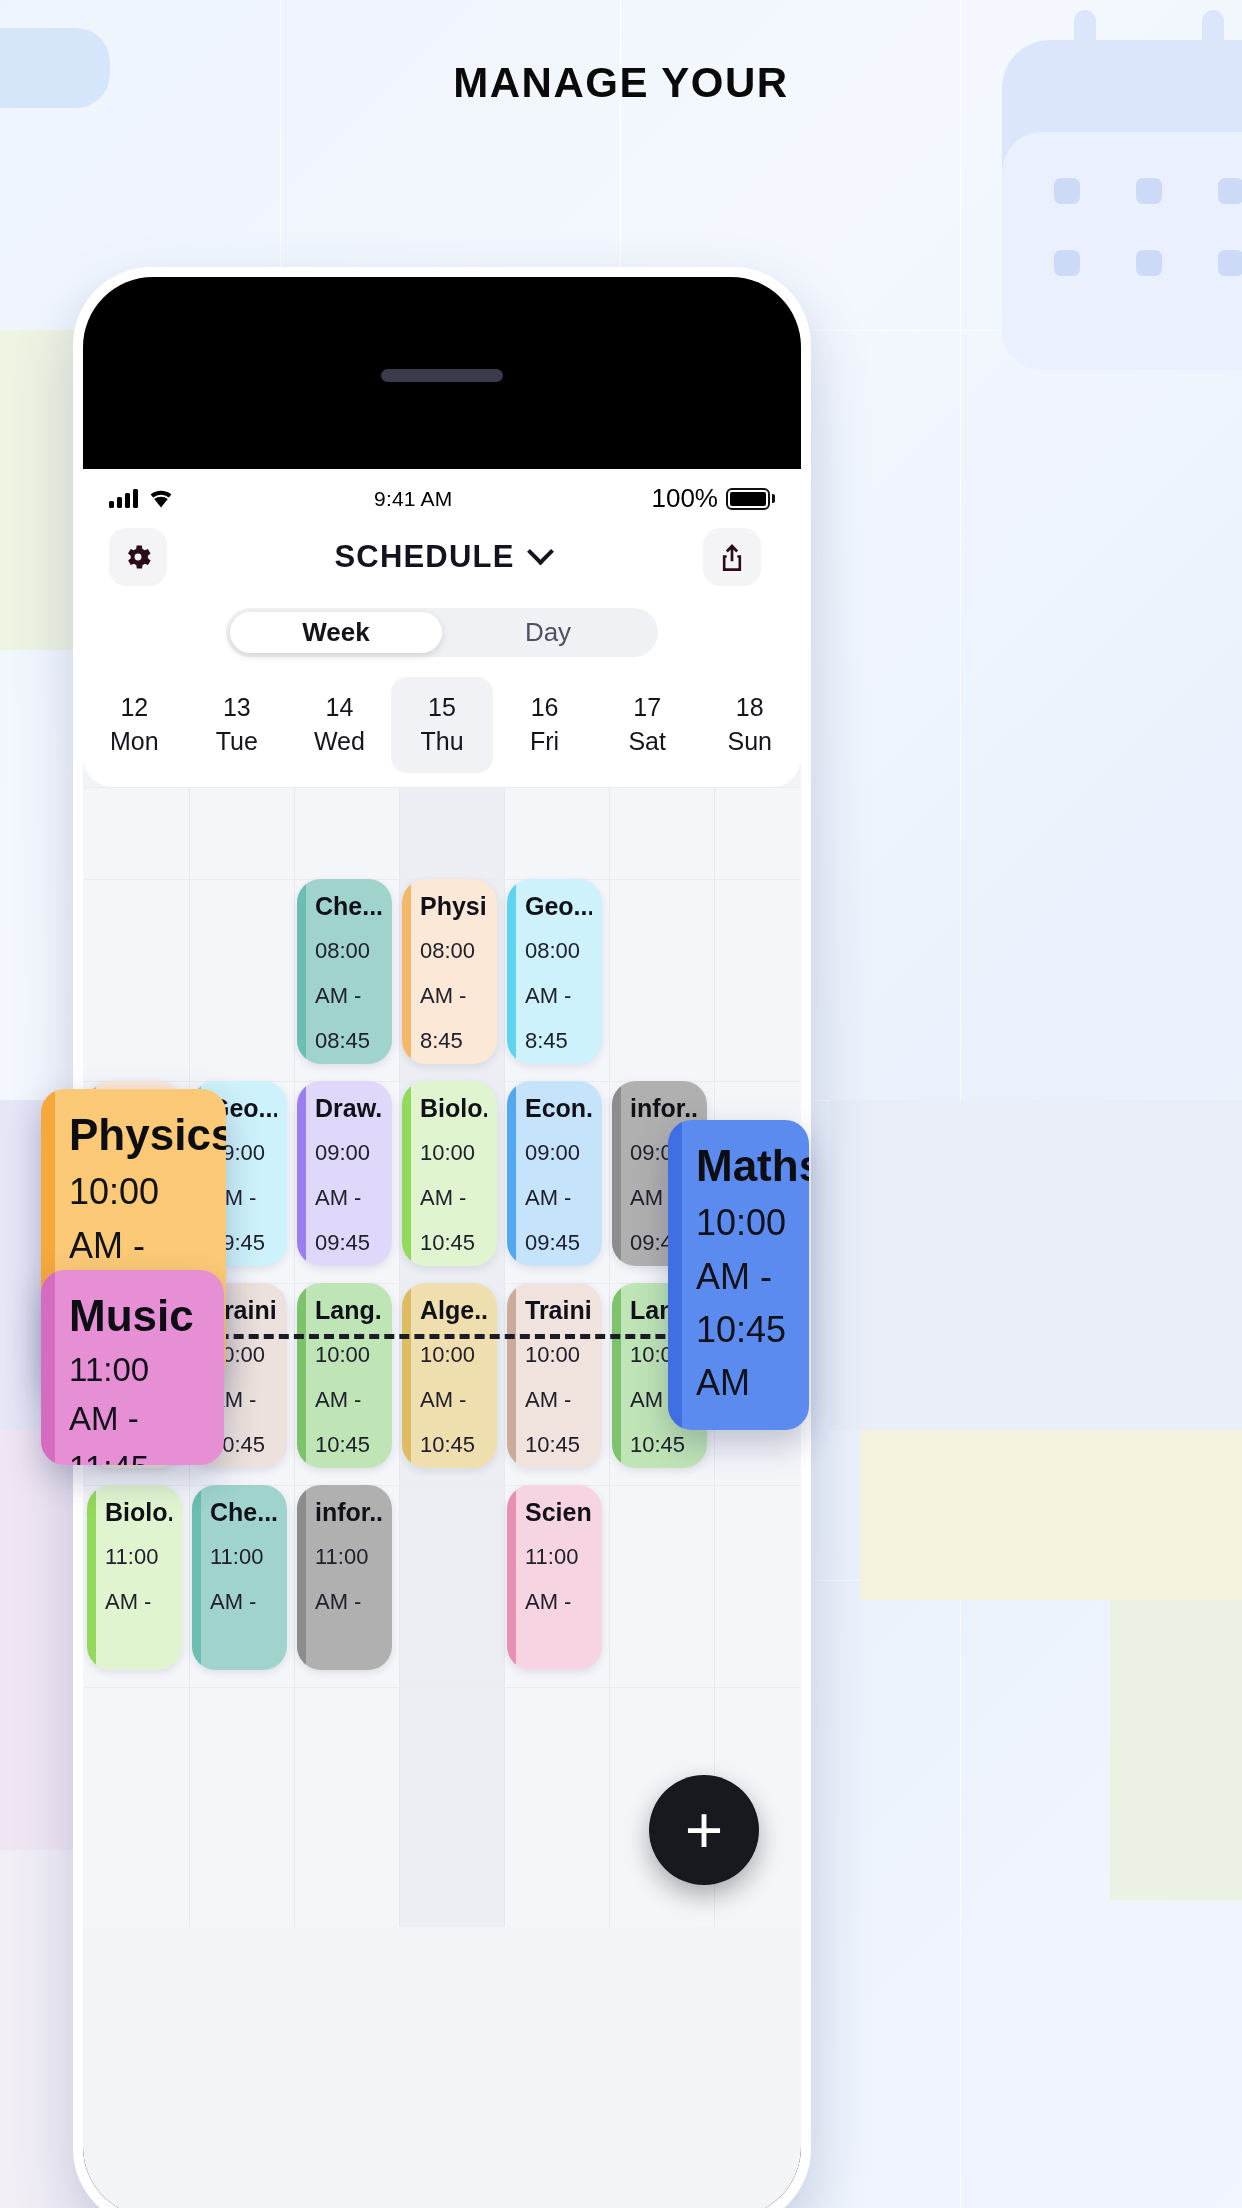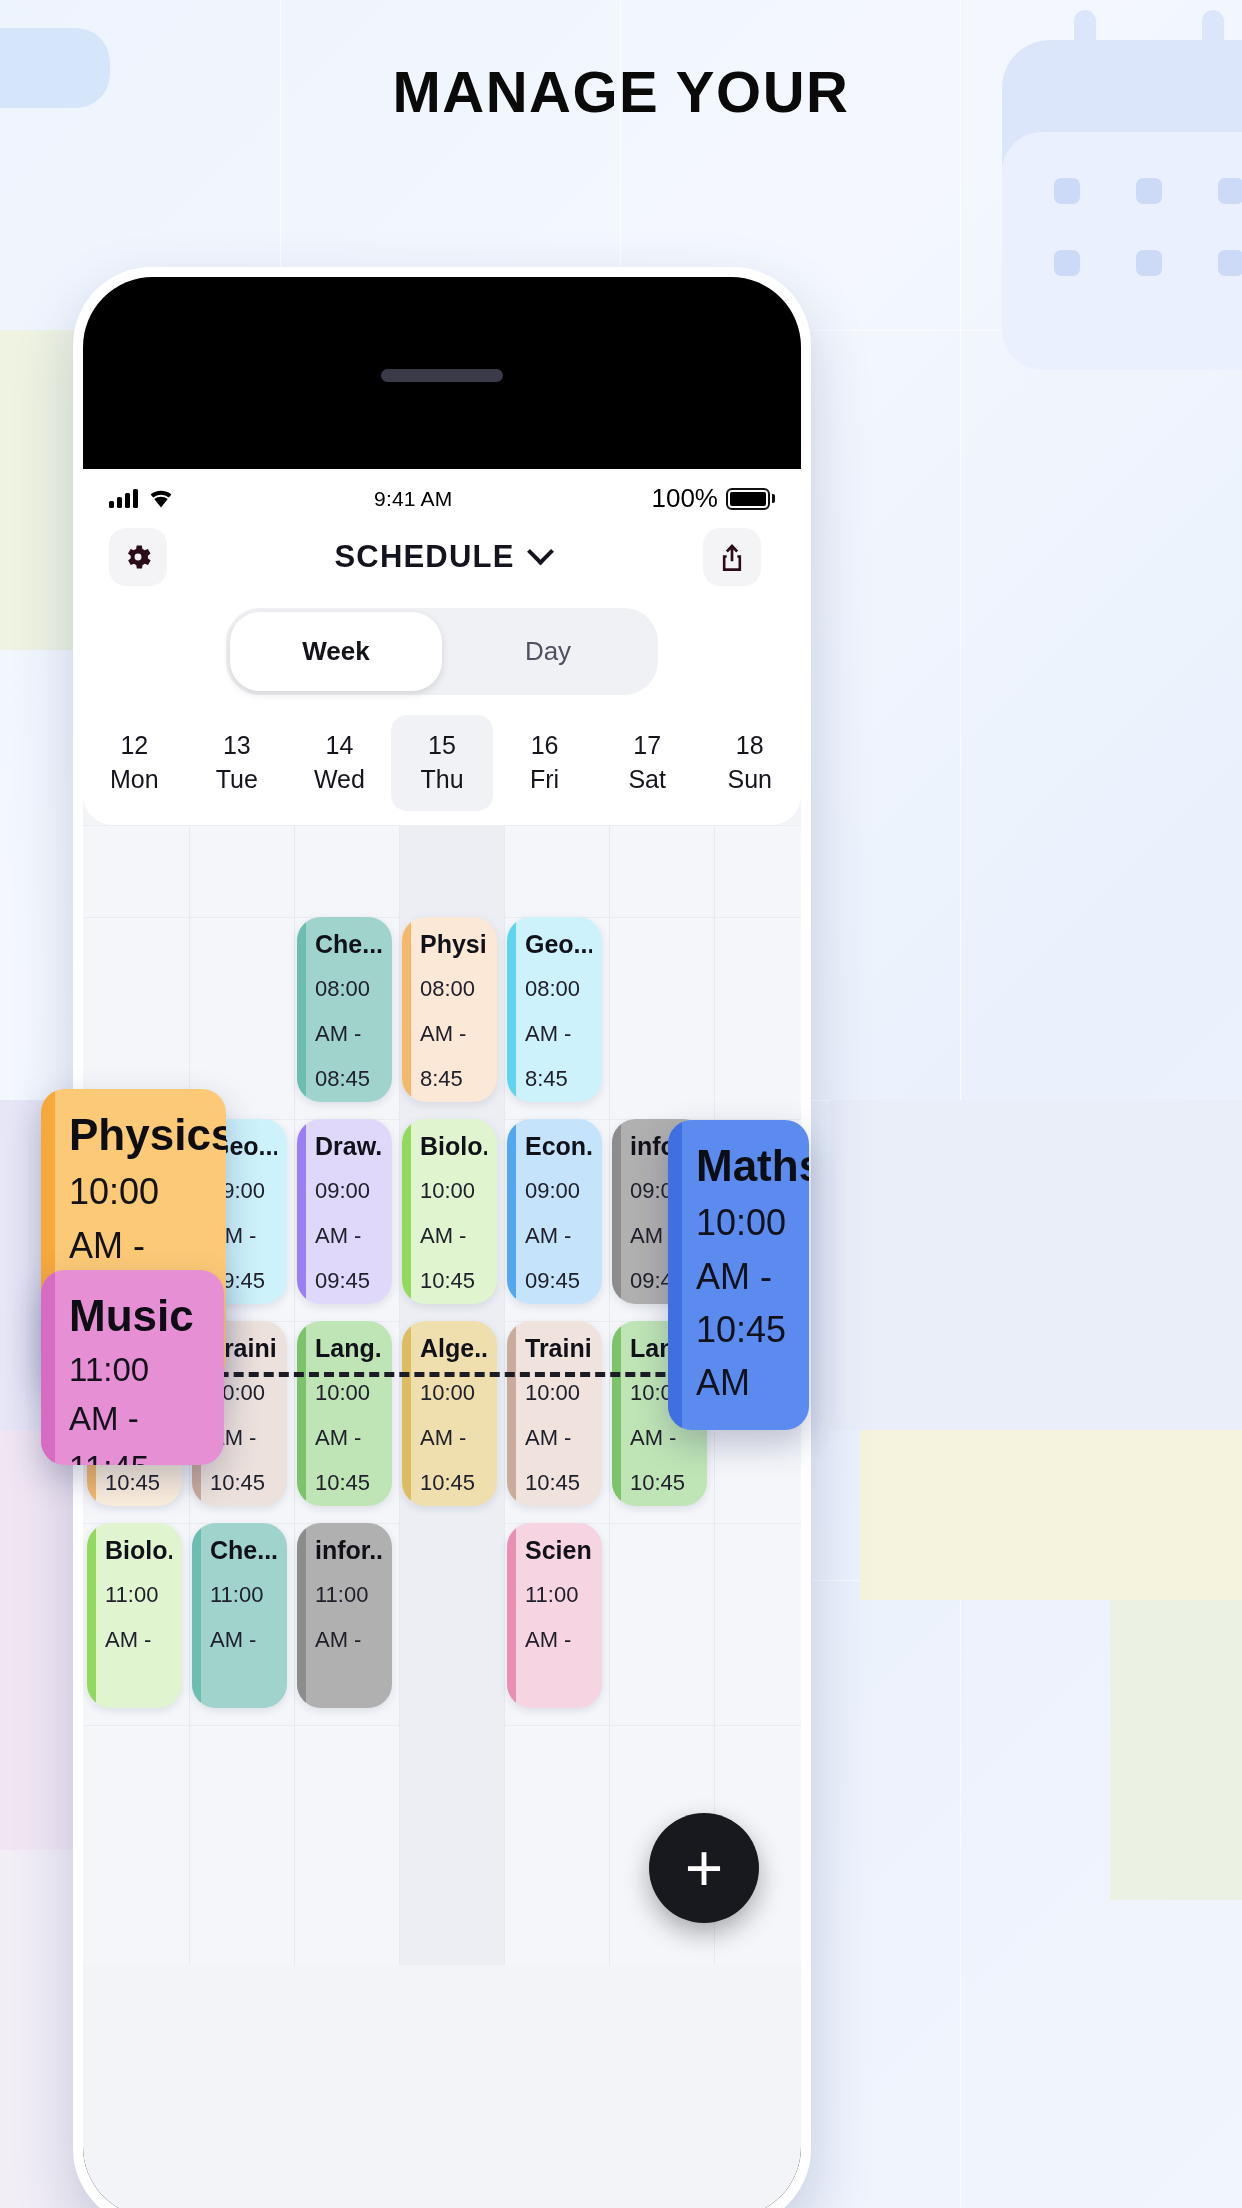--- a/index.html
+++ b/index.html
@@ -27,21 +27,21 @@
   .bg-cal .nub.l { left: 72px; } .bg-cal .nub.r { left: 200px; }
   .bg-cal .inner {
     position: absolute; left: 0; right: 0; top: 92px; bottom: 0;
     background: #eaf0fd; border-radius: 40px;
   }
   .bg-cal .dot { position: absolute; width: 26px; height: 26px; border-radius: 7px; background: #ccdaf8; }
 
   
   .headline { position: absolute; top: 58px; left: 0; right: 0; text-align: center; z-index: 5; }
   .headline h1 {
-    font-size: 58px; font-weight: 800; letter-spacing: 1.5px;
+    font-size: 42px; font-weight: 800; letter-spacing: 1.5px;
     color: #0a0a0a; line-height: 1.18; font-stretch: condensed;
   }
   .headline h1.accent { color: #4f6ef7; }
 
   
   .phone {
     position: absolute; left: 73px; top: 267px; width: 738px; height: 1960px;
     background: #ffffff; border-radius: 78px; padding: 10px;
     box-shadow: 0 26px 60px rgba(40,60,120,0.22);
     z-index: 6;
@@ -88,21 +88,21 @@
   }
   .app-title {
     position: absolute; left: 0; right: 0; text-align: center;
     font-size: 31px; font-weight: 700; letter-spacing: 1.2px; color: #14141e;
     pointer-events: none;
   }
   .title-row { display: inline-flex; align-items: center; gap: 16px; }
   .chev { display: inline-block; width: 19px; height: 19px; border-right: 4px solid #14141e; border-bottom: 4px solid #14141e; transform: rotate(45deg) translate(-4px,-4px); }
 
   .segmented {
-    margin: 18px auto 0 auto; width: 432px; height: 87px;
+    margin: 18px auto 0 auto; width: 432px; height: 49px;
     background: #f0f1f5; border-radius: 34px; display: flex; padding: 4px;
   }
   .seg {
     flex: 1; display: flex; align-items: center; justify-content: center;
     font-size: 26px; color: #4d5160; border-radius: 30px; font-weight: 500;
   }
   .seg.active { background: #fff; color: #13131c; font-weight: 700; box-shadow: 0 3px 9px rgba(0,0,0,0.12); }
 
   .daystrip { display: flex; margin-top: 20px; }
   .day {

